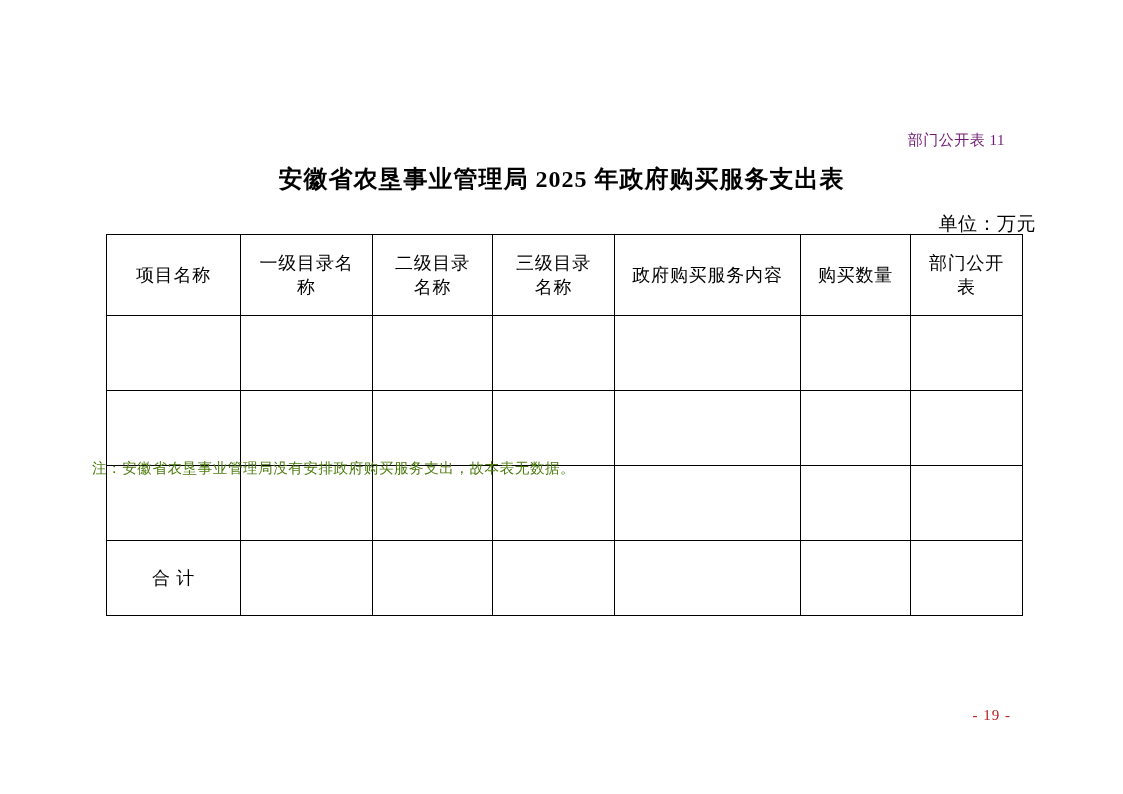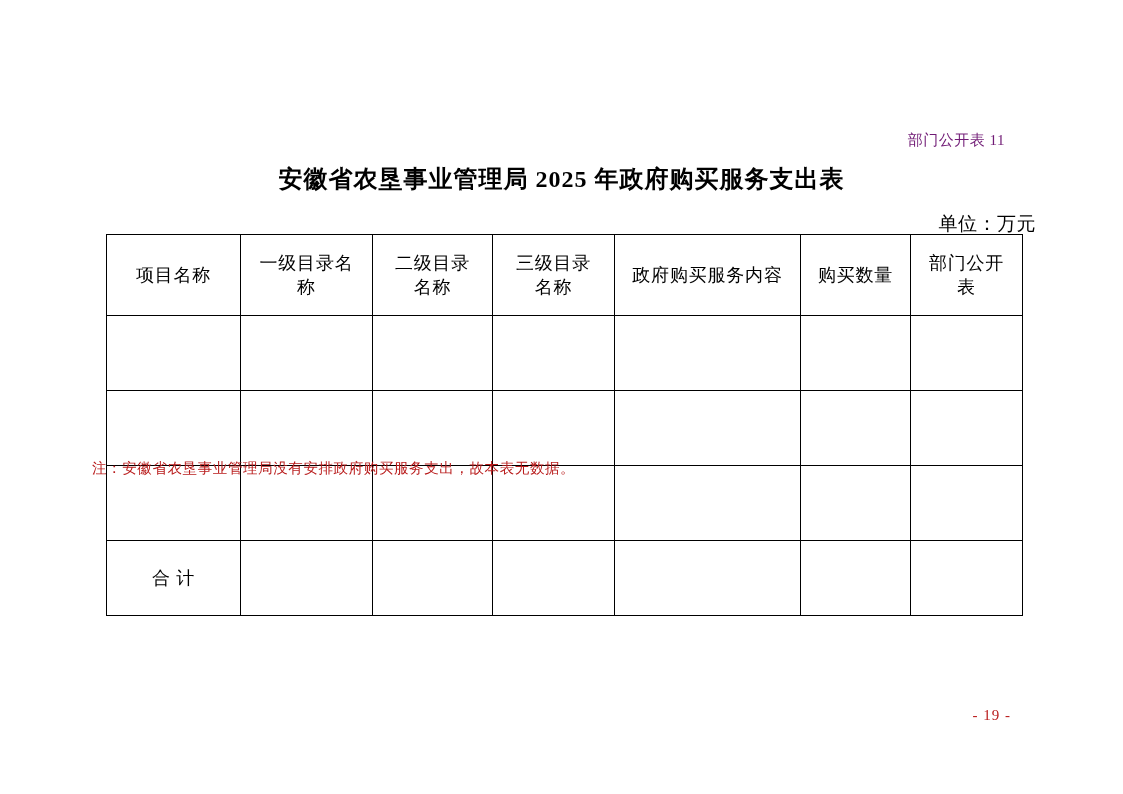--- a/index.html
+++ b/index.html
@@ -83,21 +83,21 @@
   .total-label {
     letter-spacing: 6px;
     padding-left: 6px;
   }
   .note {
     position: absolute;
     top: 459px;
     left: 92px;
     font-size: 14.5px;
     letter-spacing: 0.6px;
-    color: #b91c1c;
+    color: #4d7c0f;
     white-space: nowrap;
   }
   .page-number {
     position: absolute;
     bottom: 70px;
     right: 112px;
     font-size: 15px;
     letter-spacing: 1px;
     color: #b91c1c;
   }

